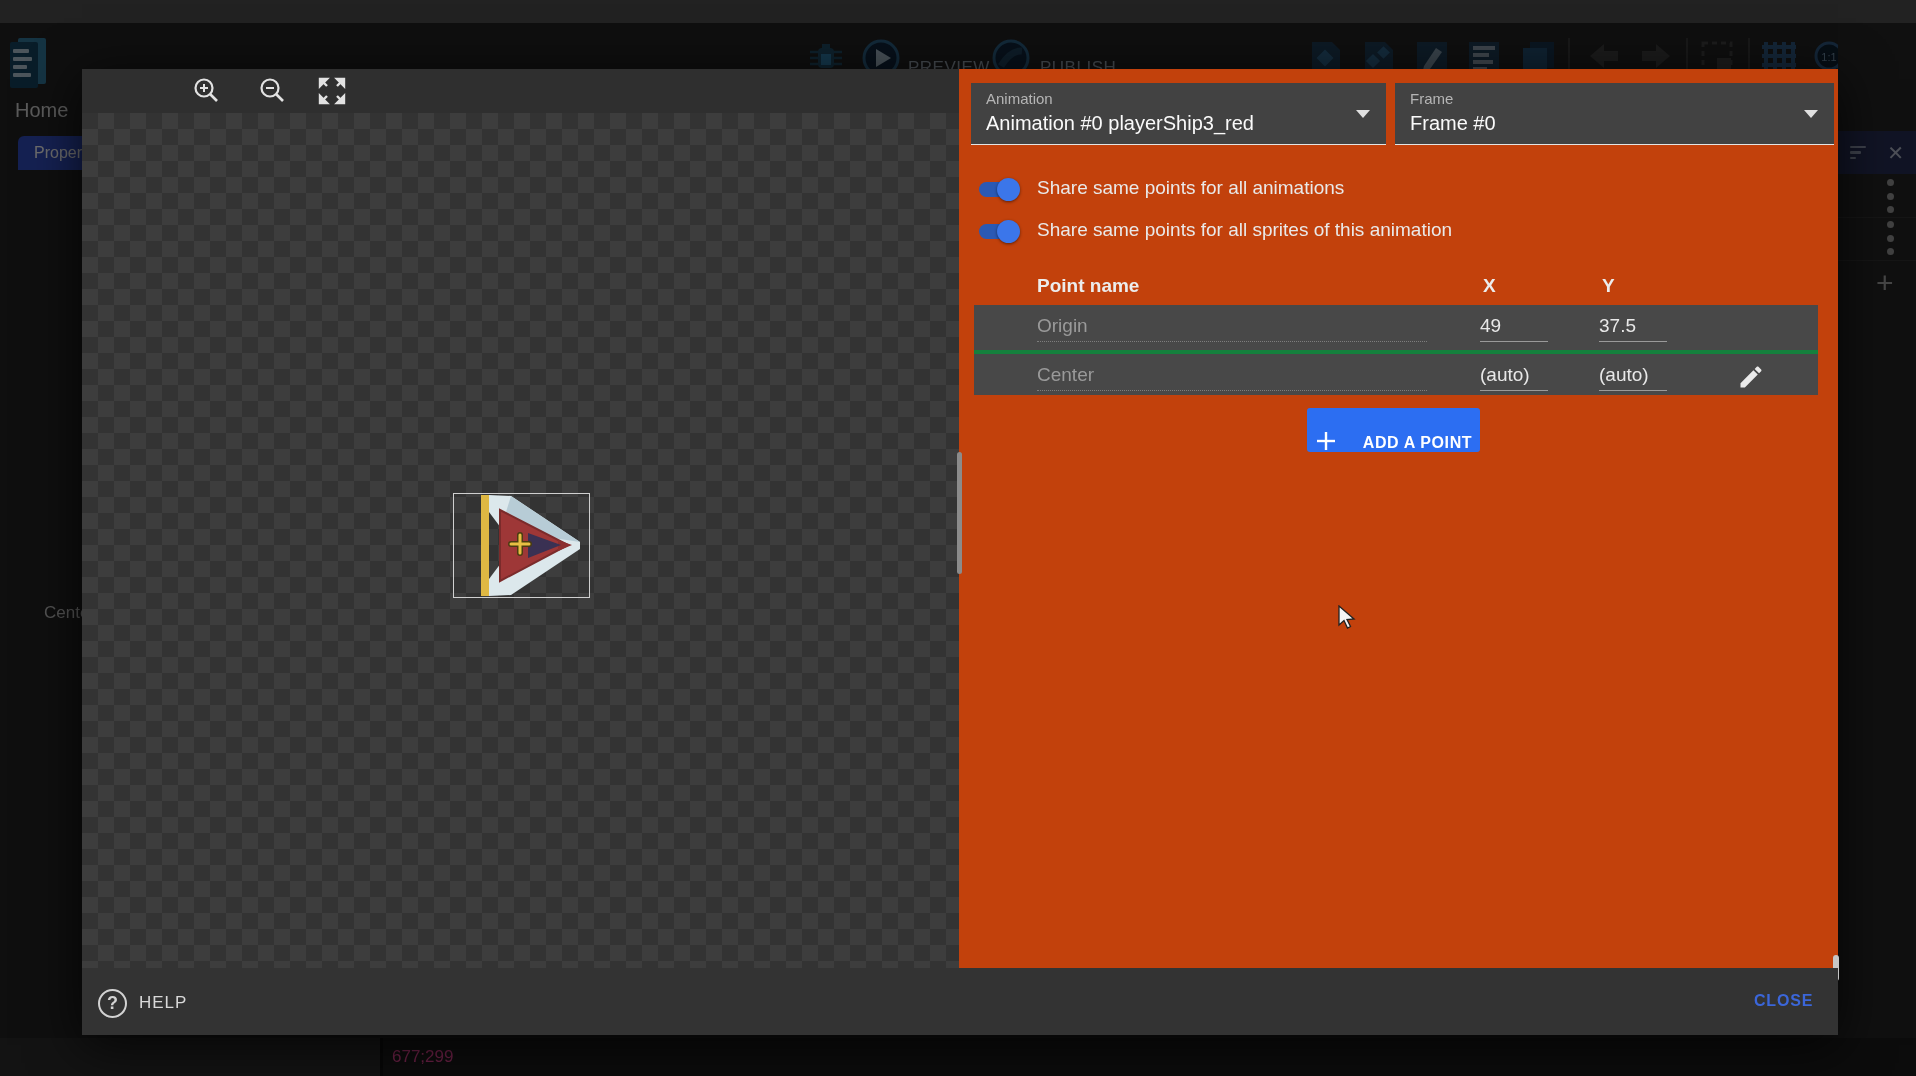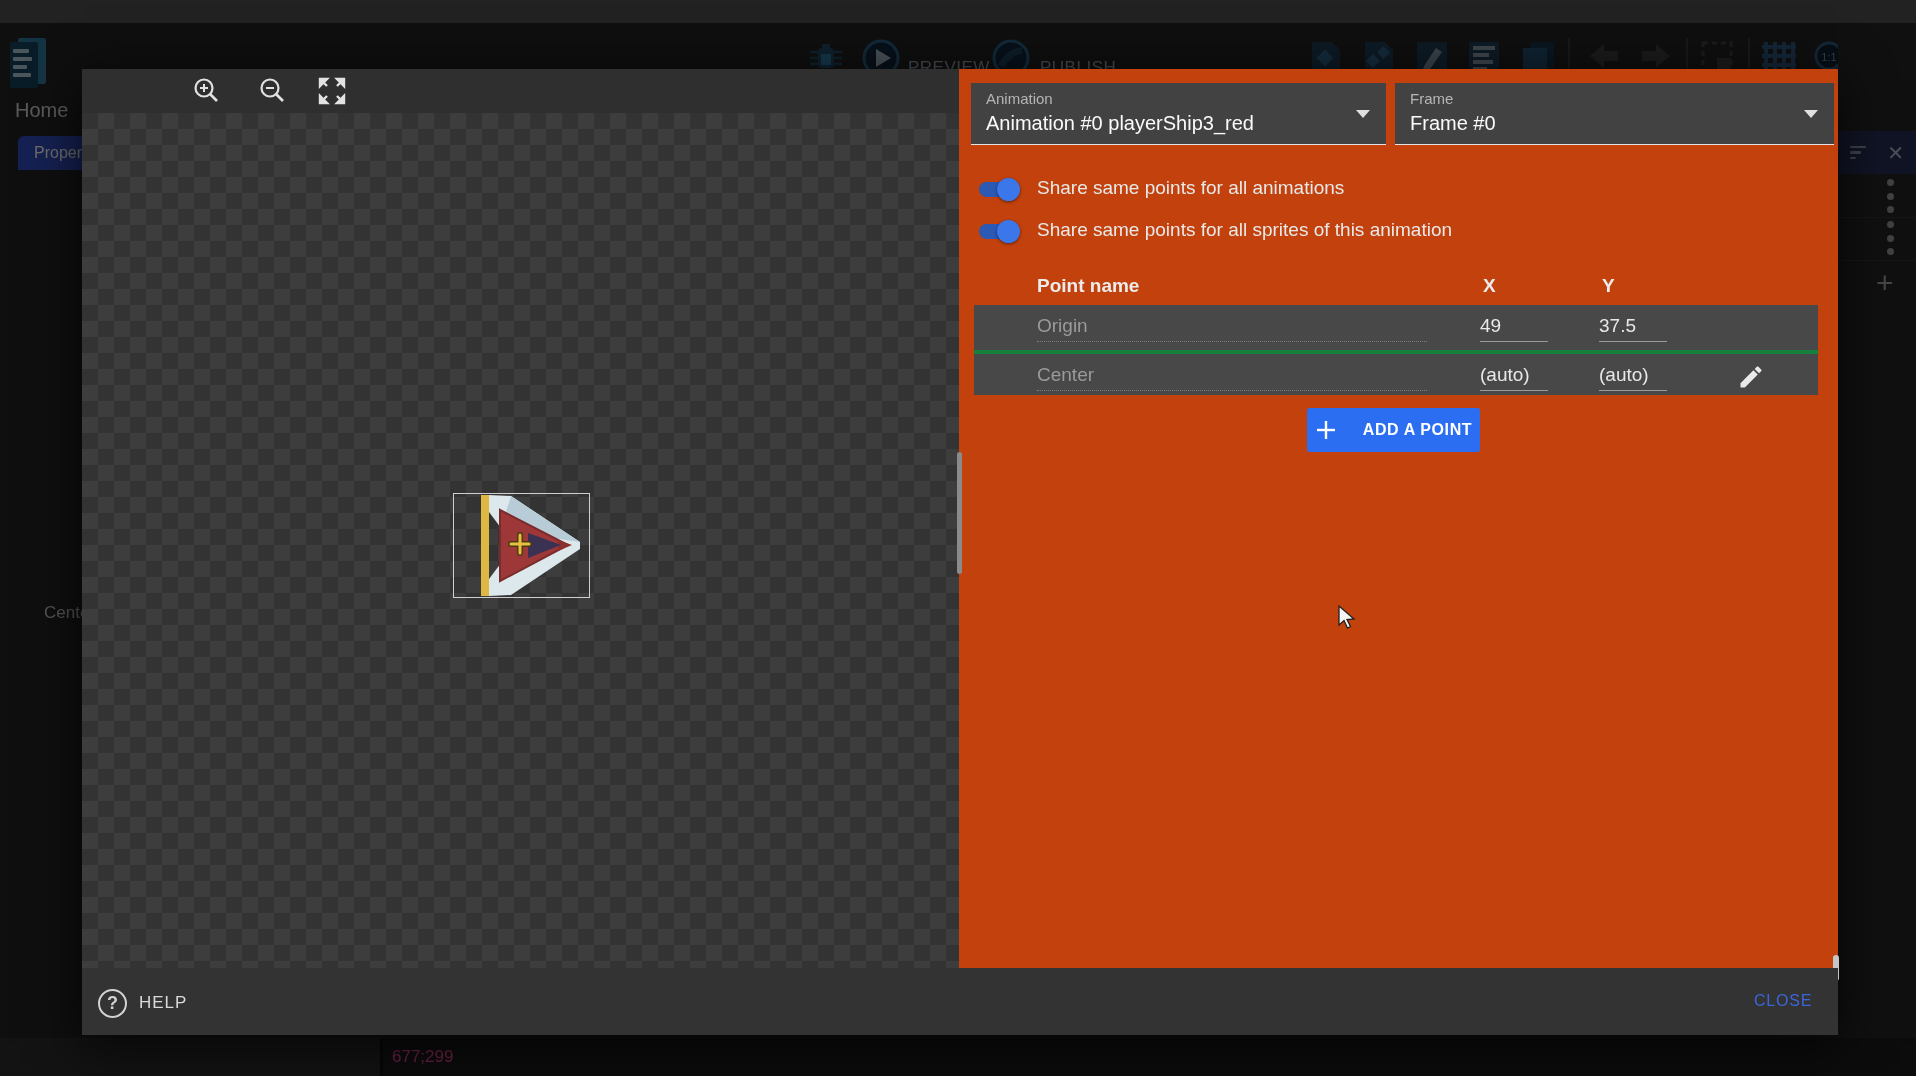--- a/index.html
+++ b/index.html
@@ -83,29 +83,29 @@
   .th{color:#ececec;font-size:19px;font-weight:bold;}
   .trow{left:892px;width:844px;height:45px;background:#484848;}
   .trow.second{border-top:4px solid #15803d;box-sizing:border-box;}
   .cell-name{position:absolute;left:63px;top:10px;width:390px;color:#9a9a9a;font-size:19px;
     border-bottom:1px dotted #7d7d7d;padding-bottom:4px;}
   .cell-val{position:absolute;top:10px;width:68px;color:#e8e8e8;font-size:19px;
     border-bottom:1px solid #9a9a9a;padding-bottom:4px;}
   .pencil-btn{position:absolute;left:763px;top:9px;width:28px;height:28px;}
 
   .add-btn{left:1225px;top:339px;width:173px;height:44px;background:#2c6ef2;border-radius:3px;
-    display:flex;align-items:center;justify-content:center;gap:26px;color:#fff;cursor:pointer;}
+    display:flex;align-items:flex-end;justify-content:center;gap:26px;color:#fff;cursor:pointer;}
   .add-btn span{font-size:16px;letter-spacing:.6px;font-weight:bold;}
 
   .dlg-footer{left:0;top:899px;width:1756px;height:67px;background:#333;}
   .help-btn{left:16px;top:18px;height:34px;display:flex;align-items:center;gap:12px;color:#d9d9d9;}
   .help-circle{width:29px;height:29px;border:2.5px solid #d2d2d2;border-radius:50%;box-sizing:border-box;
     display:flex;align-items:center;justify-content:center;font-size:18px;font-weight:bold;color:#d2d2d2;}
   .help-text{font-size:17px;letter-spacing:1px;}
-  .close-btn{left:1672px;top:24px;font-size:16px;font-weight:normal;letter-spacing:.8px;color:#3b66d9;cursor:pointer;}
+  .close-btn{left:1672px;top:24px;font-size:16px;font-weight:bold;letter-spacing:.8px;color:#3b66d9;cursor:pointer;}
 
   .cursor{left:1337px;top:605px;z-index:40;}
 </style>
 </head>
 <body>
 
 <div id="screen">
 
 
   <div class="abs appbg">

